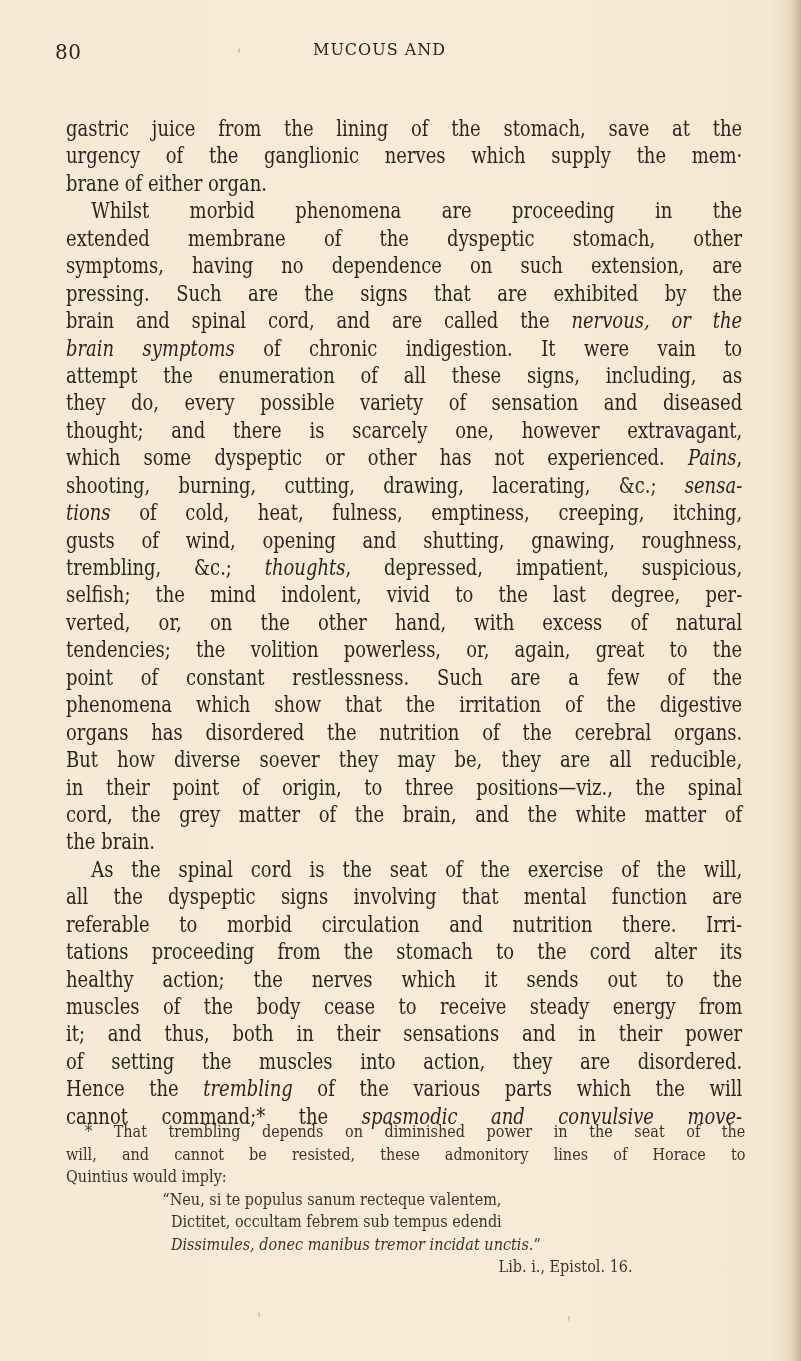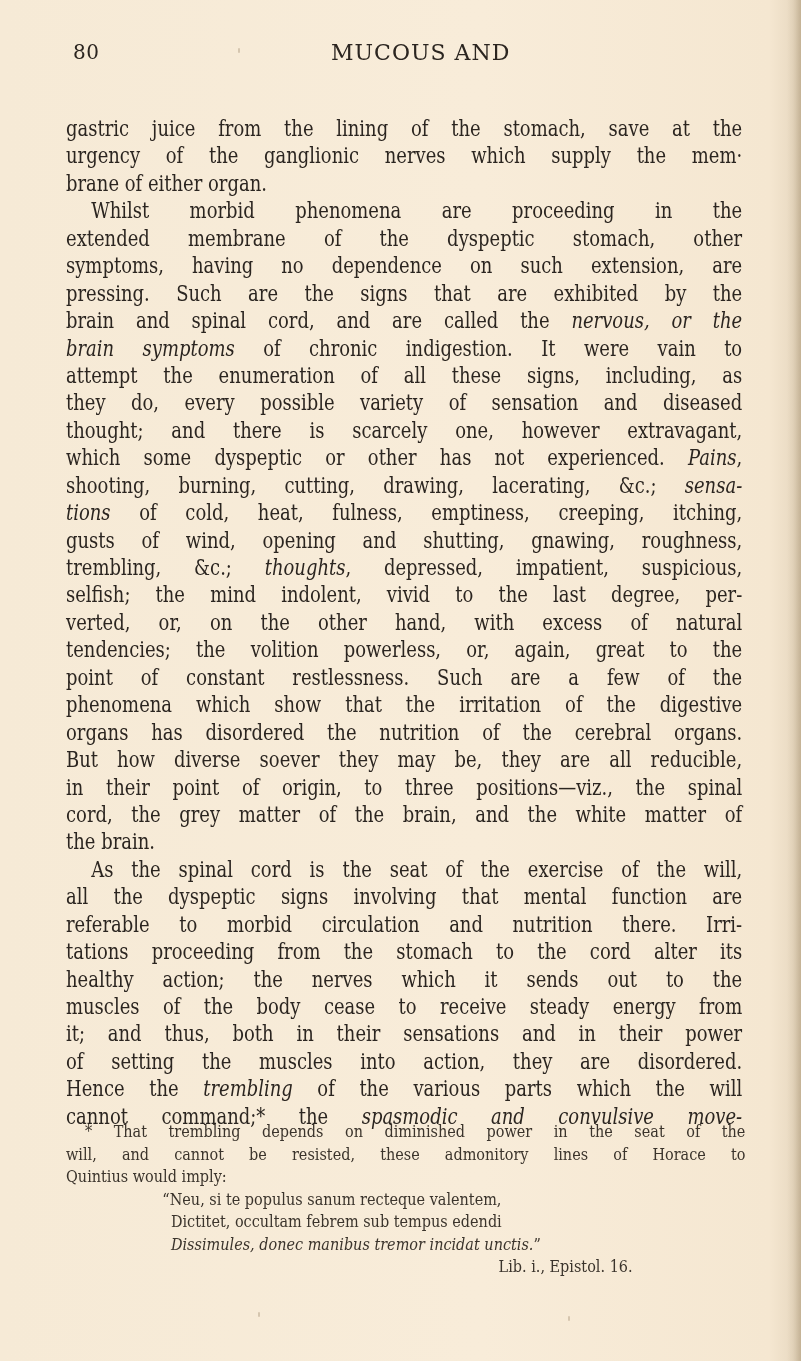--- a/index.html
+++ b/index.html
@@ -23,36 +23,36 @@
     }
     .edge {
       position: absolute;
       right: 0; top: 0;
       width: 14px; height: 1361px;
       background: linear-gradient(to right, rgba(0,0,0,0) 0%, rgba(120,95,60,0.10) 60%, rgba(120,95,60,0.22) 100%);
     }
     .header {
       position: absolute;
       top: 40px;
-      left: 73px;
+      left: 55px;
       width: 676px;
       height: 24px;
       font-size: 19px;
       letter-spacing: 0.5px;
       text-decoration: underline;
     }
     .page-number {
       position: absolute;
       left: 0; top: 0;
       font-size: 20px;
     }
     .running-head {
       position: absolute;
       left: 258px; top: 0;
-      font-size: 22px;
+      font-size: 16px;
       letter-spacing: 1px;
     }
     .body-text {
       position: absolute;
       left: 66px;
       top: 115px;
       width: 676px;
       font-size: 21.4px;
       line-height: 27.45px;
       transform: scaleX(0.84);

